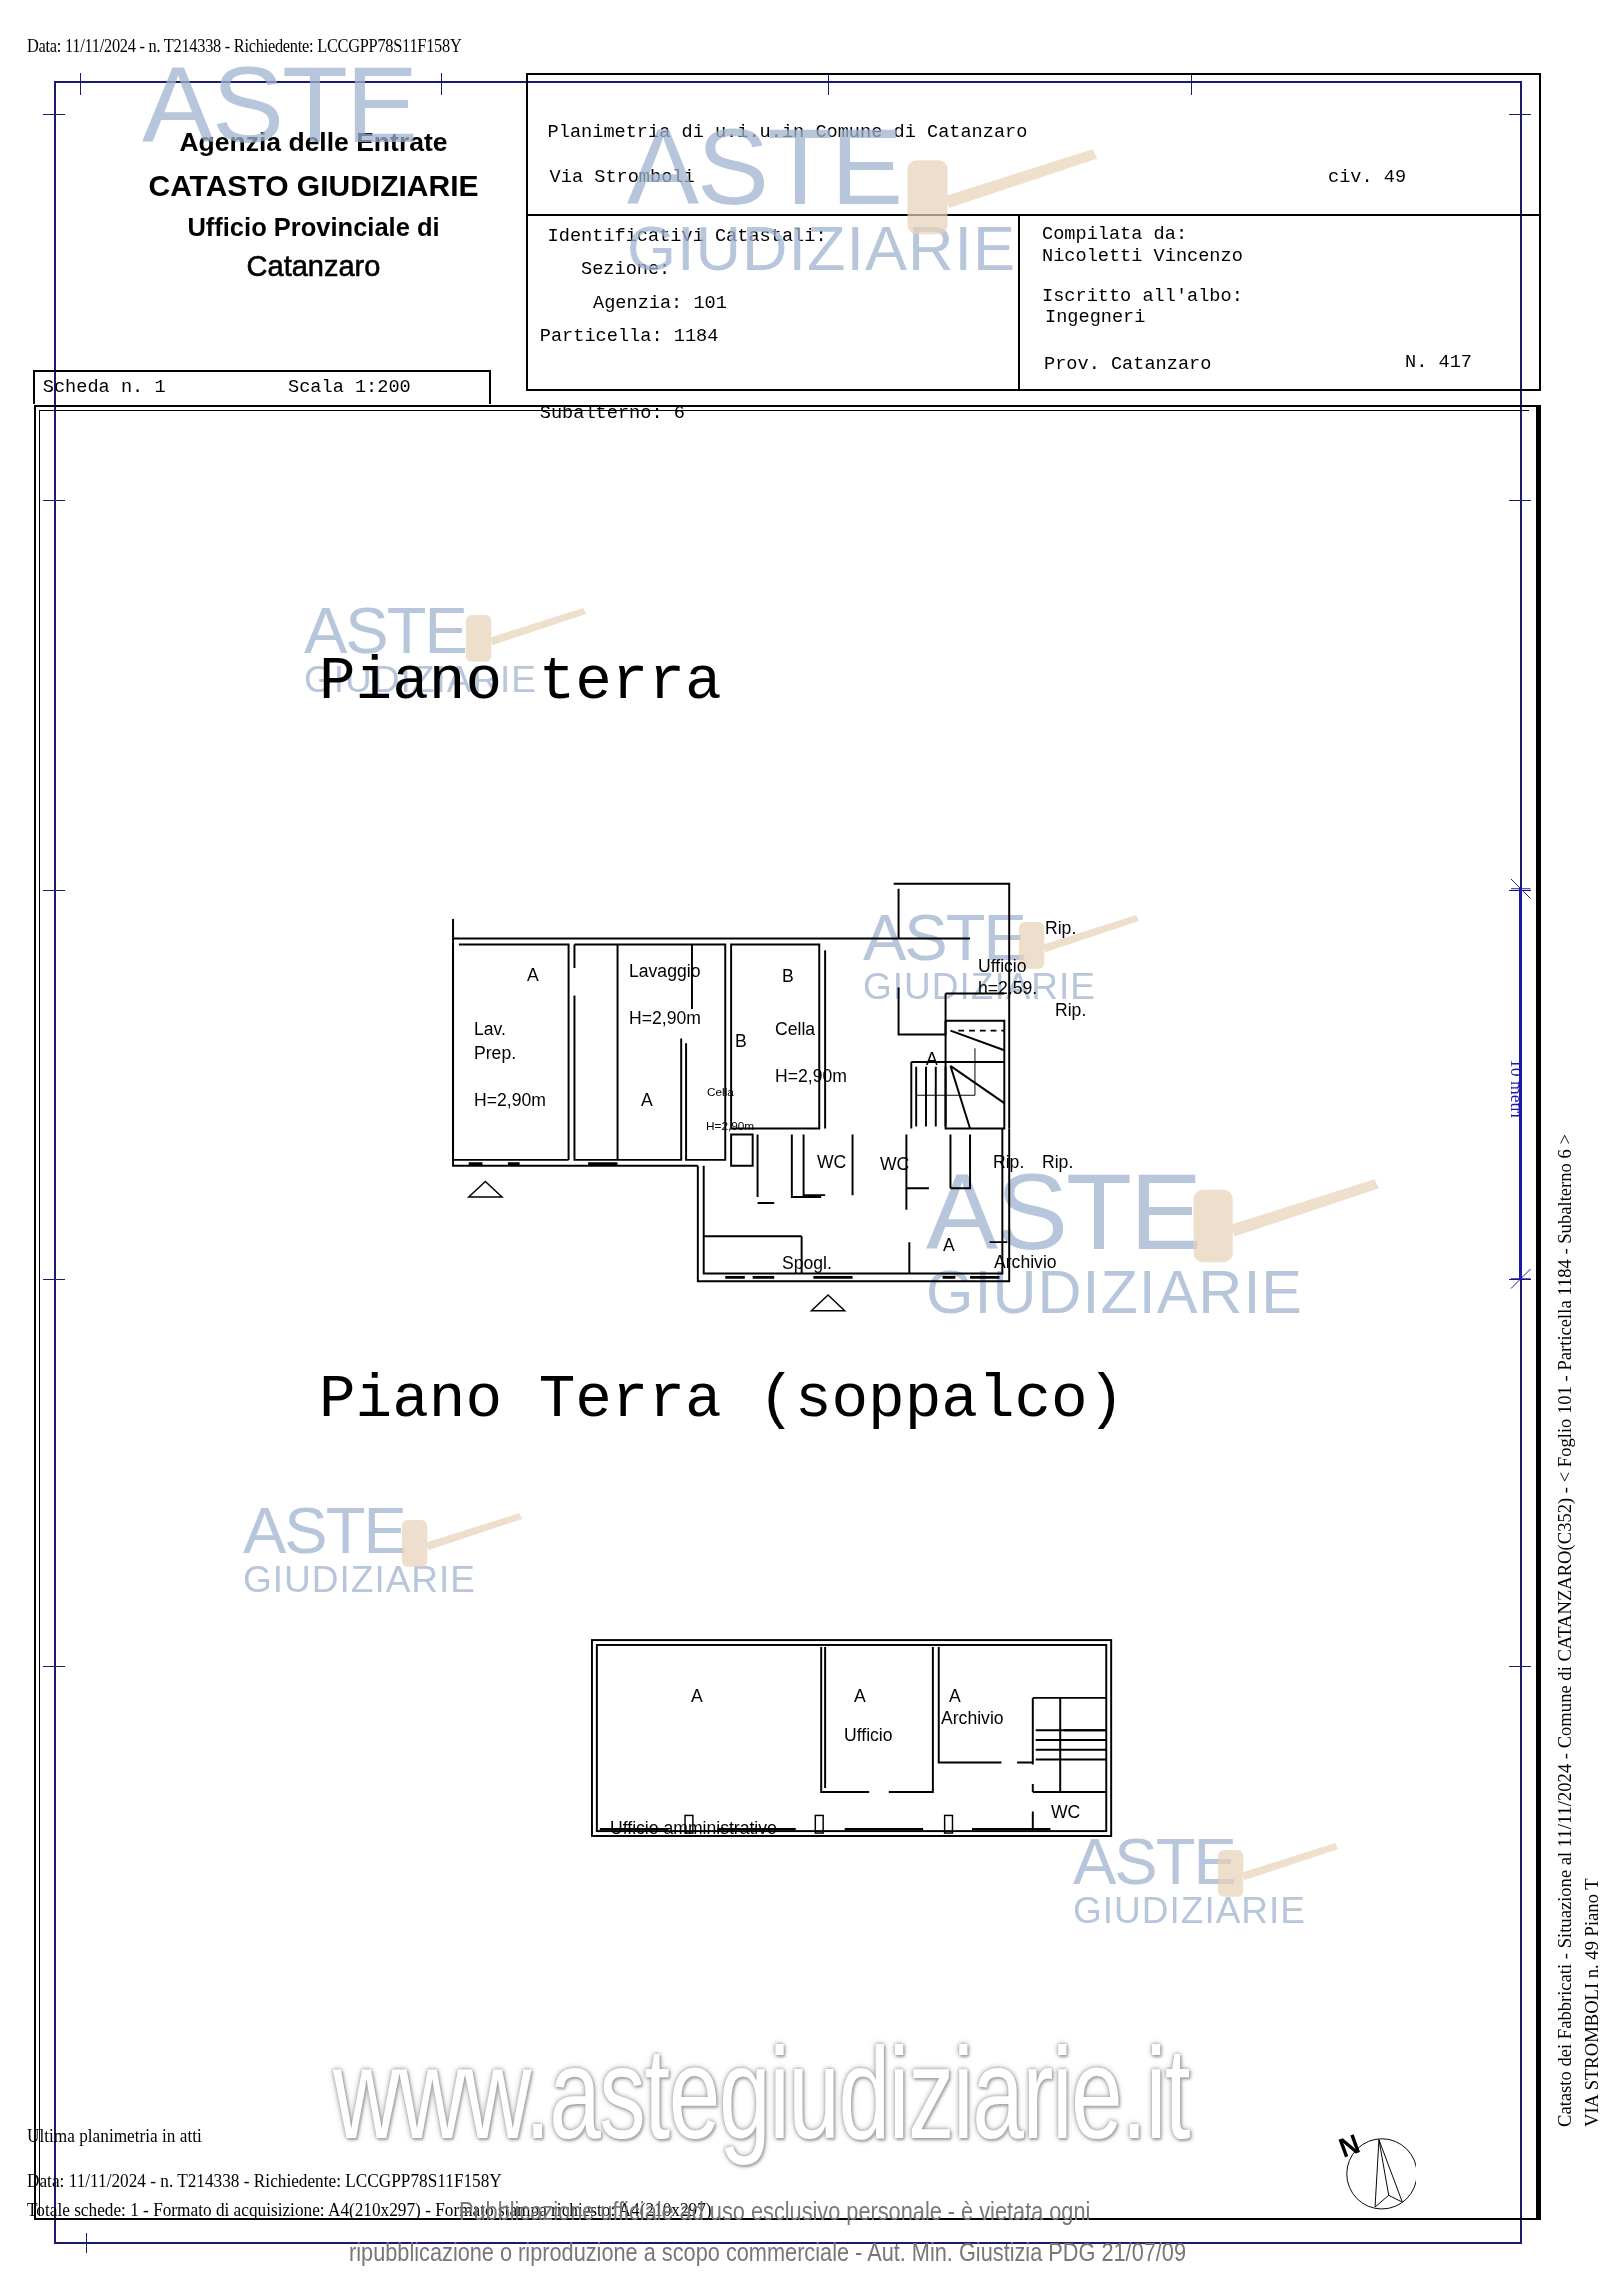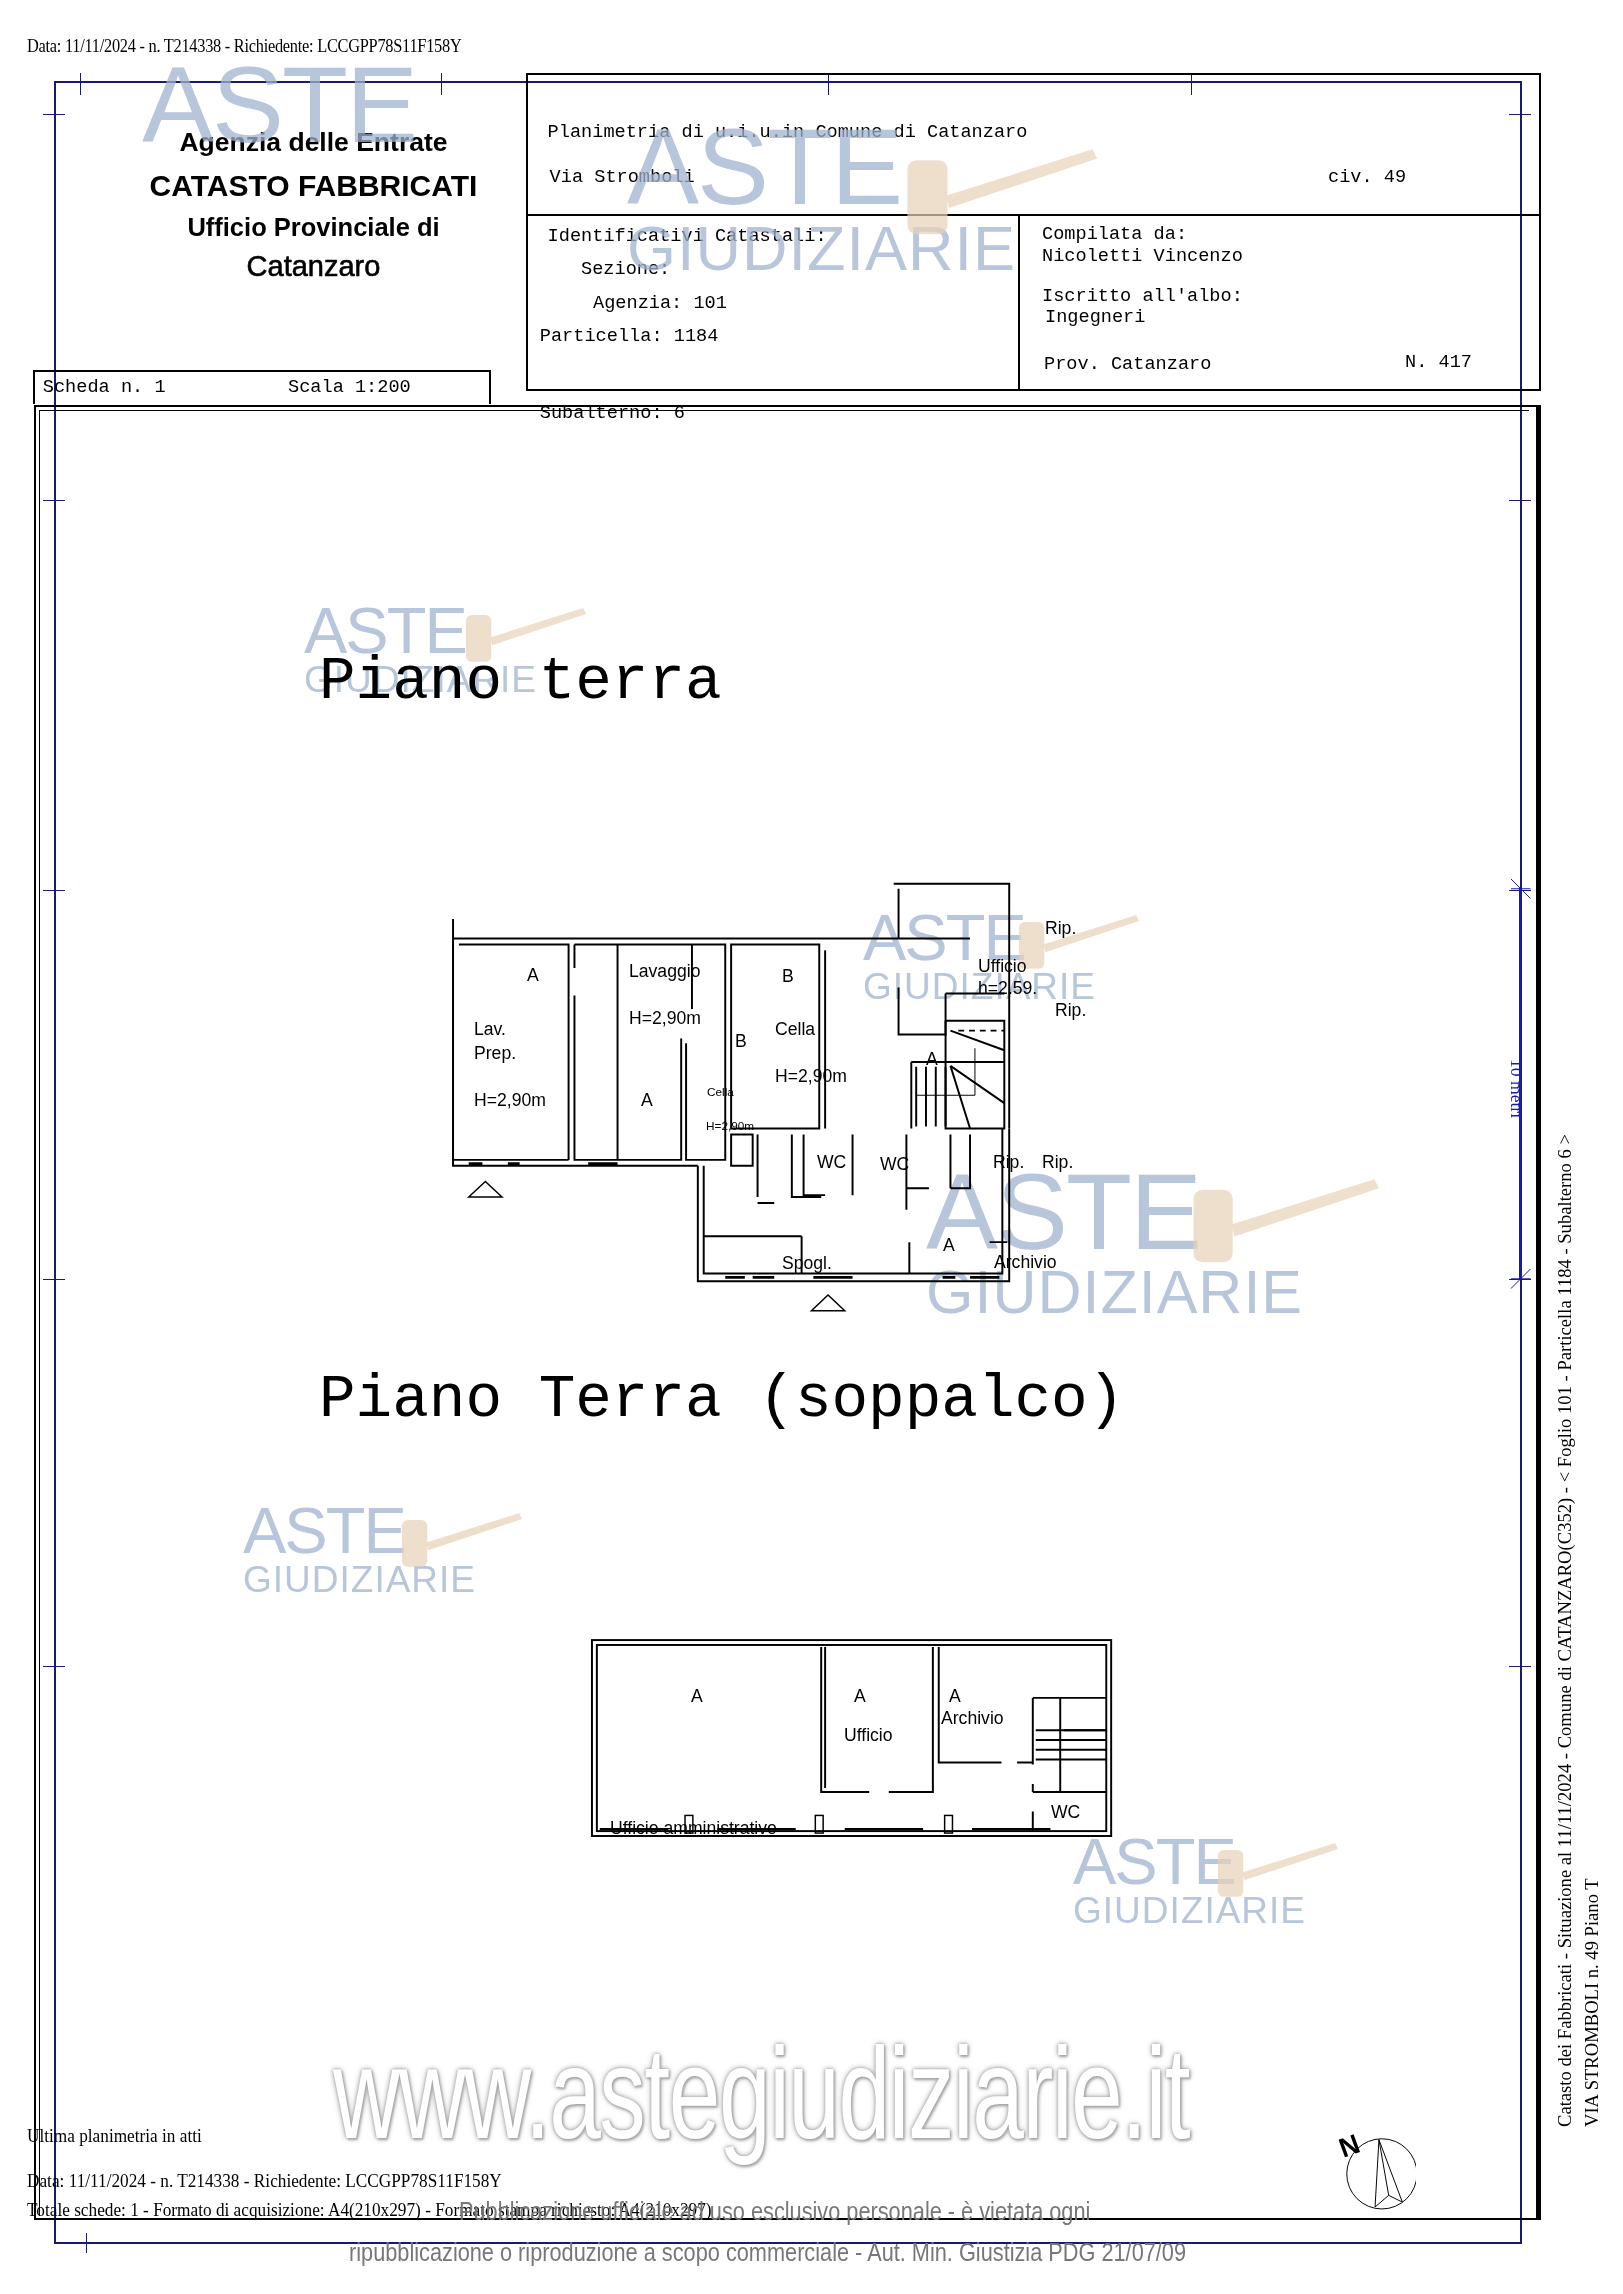--- a/index.html
+++ b/index.html
@@ -64,21 +64,21 @@
 <div class="blue-line" style="left:43px; top:1279px; width:21.6px; height:1px;"></div>
 <div class="blue-line" style="left:43px; top:1666px; width:21.6px; height:1px;"></div>
 <div class="blue-line" style="left:1509px; top:114px; width:21.6px; height:1px;"></div>
 <div class="blue-line" style="left:1509px; top:500px; width:21.6px; height:1px;"></div>
 <div class="blue-line" style="left:1509px; top:890px; width:21.6px; height:1px;"></div>
 <div class="blue-line" style="left:1509px; top:1279px; width:21.6px; height:1px;"></div>
 <div class="blue-line" style="left:1509px; top:1666px; width:21.6px; height:1px;"></div>
 <div class="blue-line" style="left:86px; top:2233px; width:1px; height:19.6px;"></div>
 
 <div class="abs agency" style="top:127px; font-size:26.5px;">Agenzia delle Entrate</div>
-<div class="abs agency" style="top:169px; font-size:30px;">CATASTO FABBRICATI</div>
+<div class="abs agency" style="top:169px; font-size:30px;">CATASTO GIUDIZIARIE</div>
 <div class="abs agency" style="top:213px; font-size:25.5px;">Ufficio Provinciale di</div>
 <div class="abs agency" style="top:250px; font-size:29px; font-weight:normal; -webkit-text-stroke:0.6px #000;">Catanzaro</div>
 
 <div class="abs hbox">
   <div class="blk-line" style="left:0; top:139px; width:100%; height:2px;"></div>
   <div class="blk-line" style="left:490px; top:139px; width:2px; height:176px;"></div>
 
   <div class="mono" style="left:19.6px; top:47px;">Planimetria di u.i.u.in Comune di Catanzaro</div>
   <div class="mono" style="left:21.6px; top:92px;">Via Stromboli</div>
   <div class="mono" style="left:800px; top:92px;">civ. 49</div>

